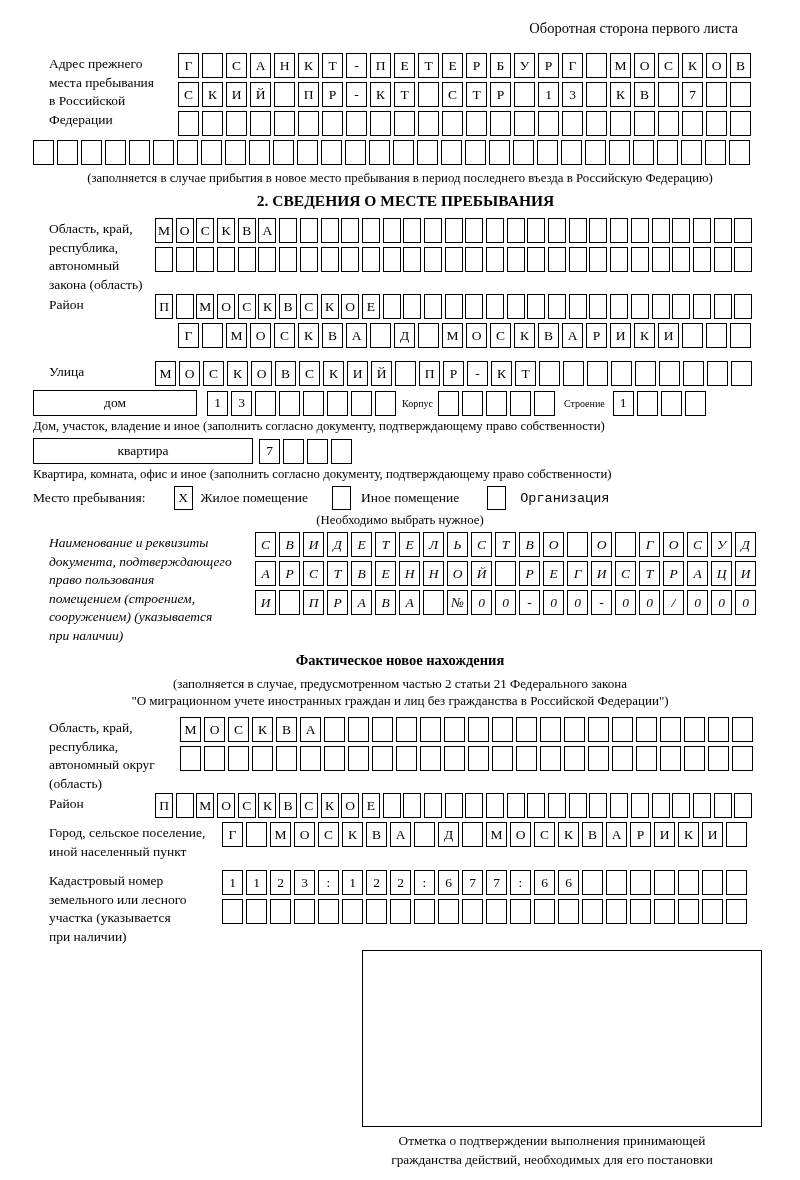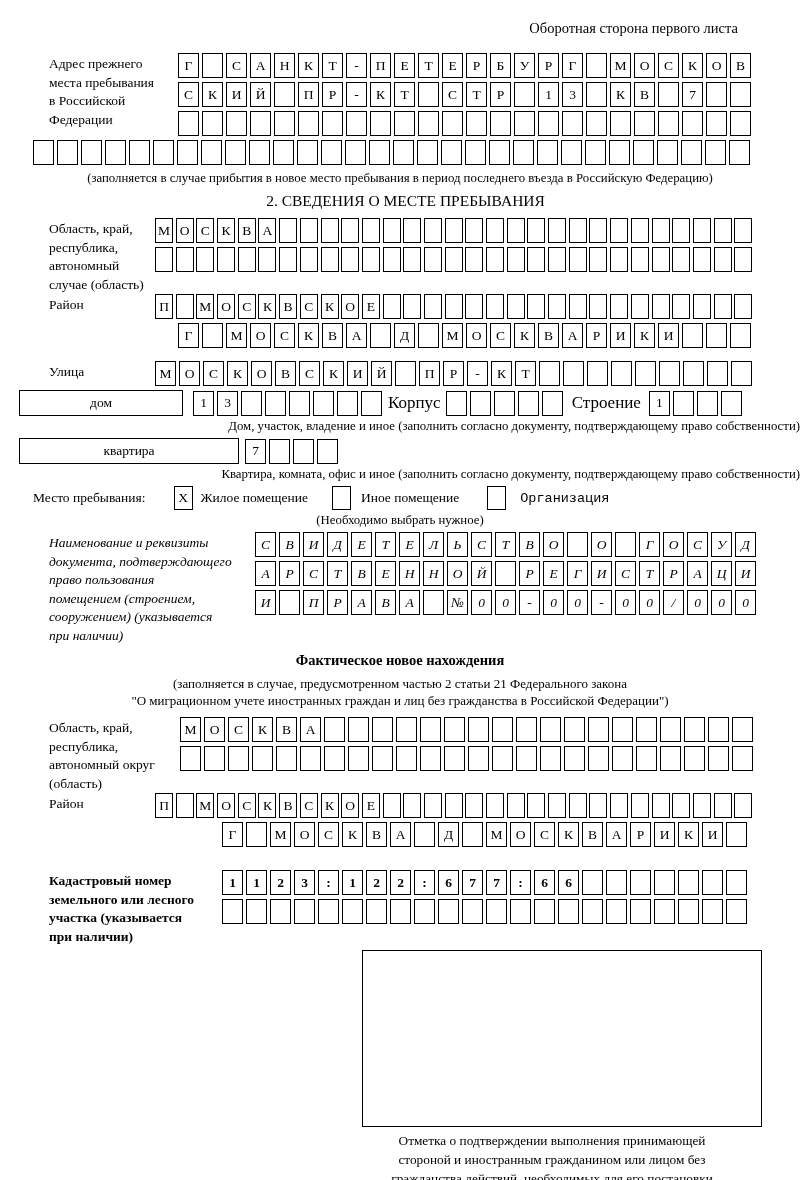--- a/index.html
+++ b/index.html
@@ -14,31 +14,31 @@
 
   .boxes { display:flex; margin-bottom:4px; }
   .cell {
     flex:none; box-sizing:border-box; border:1.6px solid #000;
     height:25px; display:flex; align-items:center; justify-content:center;
     font-size:13.5px;
   }
   .bw21 .cell { width:21px; margin-right:3px; }
   .bw18 .cell { width:18px; margin-right:2.7px; }
 
-  .caption { font-size:12.8px; margin:2px 0 4px 33px;text-align:right; }
+  .caption { font-size:12.8px; margin:2px 0 4px 33px; }
   .caption.center { text-align:center; margin-left:0; }
 
-  h2.sec { text-align:center; font-size:15.5px; font-weight:normal; margin:6px 0 8px 0;padding-left:11px; }
+  h2.sec { text-align:center; font-size:15.5px; font-weight:bold; margin:6px 0 8px 0;padding-left:11px; }
   .fact-title { text-align:center; font-weight:bold; font-size:14.5px; margin:8px 0 6px 0; }
   .fact-sub { text-align:center; font-size:13px; line-height:17px; }
 
-  .inline-row { display:flex; align-items:center; margin-left:19px; margin-bottom:3px; }
+  .inline-row { display:flex; align-items:center; margin-left:33px; margin-bottom:3px; }
   .wbox { box-sizing:border-box; border:1.6px solid #000; height:26px;
           display:flex; align-items:center; justify-content:center; font-size:13.5px; }
-  .small-lbl { font-size:17px; }
+  .small-lbl { font-size:10px; }
 
   .stay-row { display:flex; align-items:center; margin-left:33px; margin-top:4px; }
   .chk { flex:none; box-sizing:border-box; width:19px; height:24px; border:1.6px solid #000;
          display:flex; align-items:center; justify-content:center; font-size:13.5px; }
 
   .stamp-box { box-sizing:border-box; border:1.8px solid #000; width:400px; height:177px;
                margin-left:362px; margin-top:6px; }
   .stamp-caption { width:452px; margin-left:326px; text-align:center;
                    font-size:13.3px; line-height:19px; margin-top:4px; } 
 </style>
@@ -167,21 +167,21 @@
 </div>
 <div class="caption center">(заполняется в случае прибытия в новое место пребывания в период последнего въезда в Российскую Федерацию)</div>
 
 <h2 class="sec">2. СВЕДЕНИЯ О МЕСТЕ ПРЕБЫВАНИЯ</h2>
 
 <div class="block" style="min-height:76px;">
   <div class="lbl">
     <div>Область, край,</div>
     <div>республика,</div>
     <div>автономный</div>
-    <div>случае (область)</div>
+    <div>закона (область)</div>
   </div>
   <div class="boxes bw18" style="margin-left:122px;">
       <span class="cell">М</span>
       <span class="cell">О</span>
       <span class="cell">С</span>
       <span class="cell">К</span>
       <span class="cell">В</span>
       <span class="cell">А</span>
       <span class="cell">&nbsp;</span>
       <span class="cell">&nbsp;</span>
@@ -561,20 +561,24 @@
       <span class="cell">&nbsp;</span>
       <span class="cell">&nbsp;</span>
       <span class="cell">&nbsp;</span>
       <span class="cell">&nbsp;</span>
       <span class="cell">&nbsp;</span>
       <span class="cell">&nbsp;</span>
     </div>
 </div>
 
 <div class="block" style="min-height:38px;">
+  <div class="lbl">
+    <div>Город, сельское поселение,</div>
+    <div>иной населенный пункт</div>
+  </div>
   <div class="boxes bw21" style="margin-left:189px;">
       <span class="cell">Г</span>
       <span class="cell">&nbsp;</span>
       <span class="cell">М</span>
       <span class="cell">О</span>
       <span class="cell">С</span>
       <span class="cell">К</span>
       <span class="cell">В</span>
       <span class="cell">А</span>
       <span class="cell">&nbsp;</span>
@@ -587,21 +591,21 @@
       <span class="cell">В</span>
       <span class="cell">А</span>
       <span class="cell">Р</span>
       <span class="cell">И</span>
       <span class="cell">К</span>
       <span class="cell">И</span>
       <span class="cell">&nbsp;</span>
     </div>
 </div>
 
-<div class="block" style="min-height:74px;font-weight:bold;">
+<div class="block" style="min-height:74px;">
   <div class="lbl">
     <div>Кадастровый номер</div>
     <div>земельного или лесного</div>
     <div>участка (указывается</div>
     <div>при наличии)</div>
   </div>
   <div class="boxes bw21" style="margin-left:189px; margin-top:10px;">
       <span class="cell">1</span>
       <span class="cell">1</span>
       <span class="cell">2</span>
@@ -647,16 +651,15 @@
       <span class="cell">&nbsp;</span>
       <span class="cell">&nbsp;</span>
       <span class="cell">&nbsp;</span>
       <span class="cell">&nbsp;</span>
     </div>
 </div>
 
 <div class="stamp-box"></div>
 <div class="stamp-caption">
   <div>Отметка о подтверждении выполнения принимающей</div>
-  <div>стороной и иностранным гражданином или лицом без</div>
   <div>гражданства действий, необходимых для его постановки</div>
 
 </div>
 
 </body></html>

